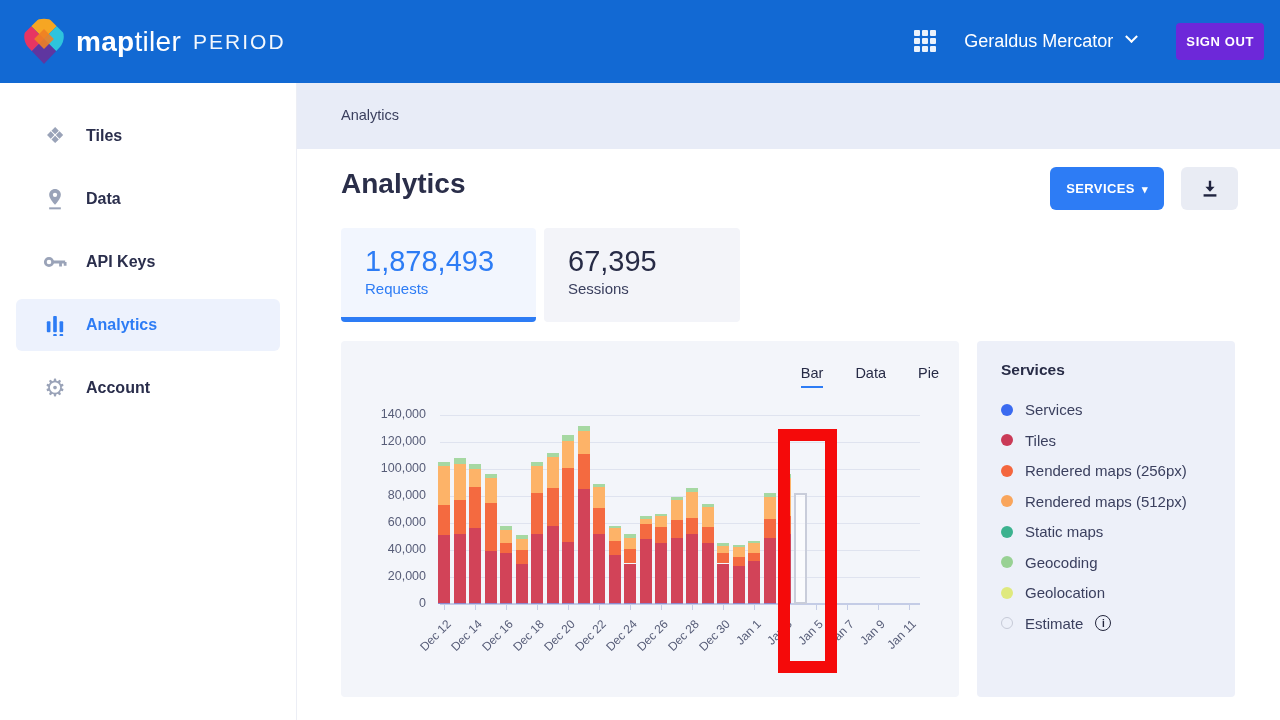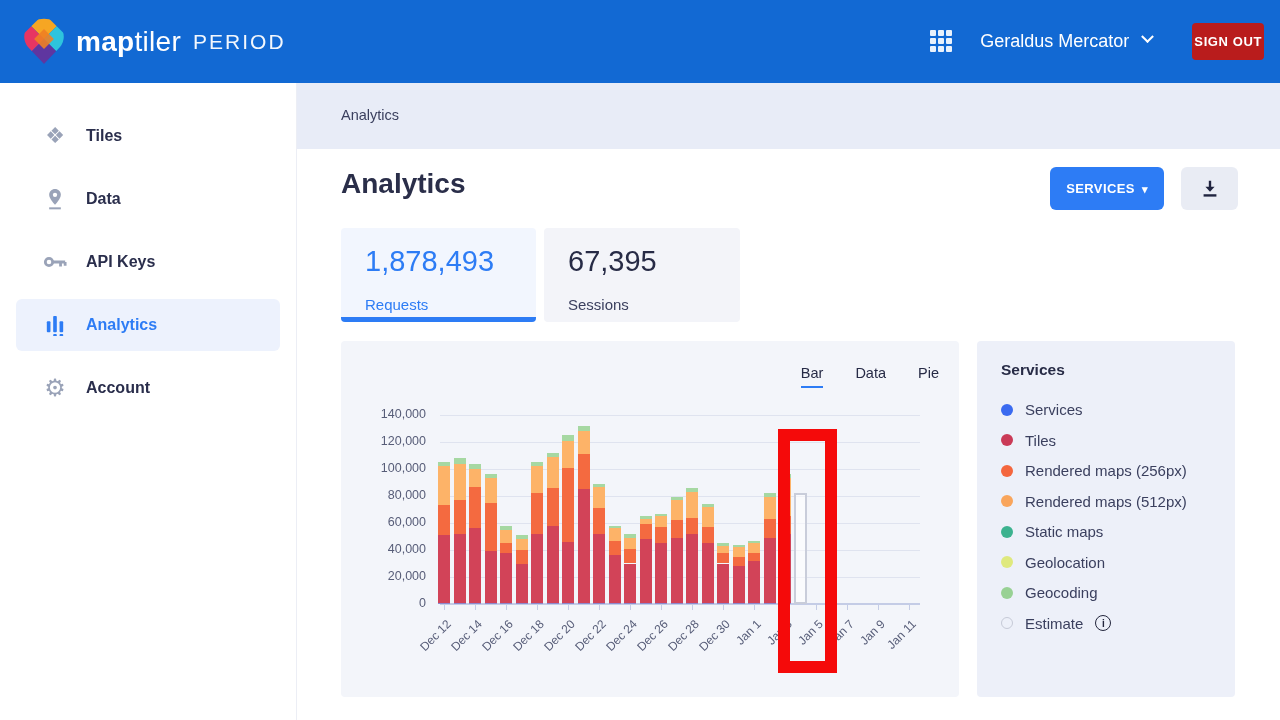--- a/index.html
+++ b/index.html
@@ -11,21 +11,21 @@
   .brand { display:flex; align-items:center; margin-left:22px; }
   .brand-text { margin-left:10px; color:#ffffff; font-size:28px; letter-spacing:.3px; }
   .brand-text .bold { font-weight:bold; }
   .brand-text .light { font-weight:normal; }
   .brand-cloud { margin-left:12px; color:rgba(255,255,255,.95); font-size:21px; font-weight:normal; letter-spacing:2px; }
   .header-right { position:absolute; right:16px; top:0; height:83px; display:flex; align-items:center; }
   .apps-grid { width:24px; height:24px; display:grid; grid-template-columns:repeat(3,6px); grid-template-rows:repeat(3,6px); gap:2px; cursor:pointer; margin-right:26px; }
   .apps-grid span { background:#eaf2fc; border-radius:1px; }
   .user-menu { display:flex; align-items:center; color:#ffffff; font-size:18px; cursor:pointer; margin-right:40px; }
   .chev { width:9px; height:9px; border-right:2px solid #fff; border-bottom:2px solid #fff; transform:rotate(45deg) translate(-2px,-2px); margin-left:14px; margin-top:-4px; }
-  .signout-btn { background:#b91c1c; color:#ffffff; font-size:13px; font-weight:bold; letter-spacing:.6px; border:none; border-radius:4px; padding:11px 2px; cursor:pointer; }
+  .signout-btn { background:#6d28d9; color:#ffffff; font-size:13px; font-weight:bold; letter-spacing:.6px; border:none; border-radius:4px; padding:11px 10px; cursor:pointer; }
 
   
   .sidebar { position:absolute; left:0; top:83px; width:297px; height:637px; background:#ffffff; border-right:1px solid #eceef5; padding-top:27px; }
   .side-item { display:flex; align-items:center; height:52px; margin:0 16px 11px 16px; border-radius:6px; cursor:pointer; }
   .side-item .ic { width:26px; display:flex; justify-content:center; align-items:center; margin-left:26px; color:#9aa3b8; }
   .side-item .lbl { margin-left:18px; font-size:16px; font-weight:bold; color:#2a2e4c; }
   .side-item.active { background:#edf2fd; }
   .side-item.active .lbl { color:#2d7cf5; }
   .glyph-icon { font-size:22px; line-height:1; color:#9aa3b8; }
 
@@ -37,21 +37,21 @@
   .page-title { position:absolute; left:341px; top:168px; font-size:28px; font-weight:bold; color:#2a2e49; }
   .btn-blue { position:absolute; top:167px; height:43px; background:#2d7cf5; border:none; border-radius:6px; color:#fff; font-family:"Liberation Sans",sans-serif; font-size:13px; font-weight:bold; letter-spacing:.4px; cursor:pointer; }
   .caret { font-size:11px; margin-left:7px; }
   .btn-period { left:802px; width:228px; }
   .btn-services { left:1050px; width:114px; }
   .btn-download { position:absolute; left:1181px; top:167px; width:57px; height:43px; background:#e9ecf4; border:none; border-radius:6px; cursor:pointer; display:flex; align-items:center; justify-content:center; }
 
   
   .stat-card { position:absolute; top:228px; height:94px; border-radius:4px; cursor:pointer; padding:17px 0 0 24px; }
   .stat-card .num { font-size:29px; }
-  .stat-card .cap { font-size:15px; margin-top:18px; }
+  .stat-card .cap { font-size:15px; margin-top:2px; }
   .stat-requests { left:341px; width:195px; background:#f2f6fe; }
   .stat-requests .num, .stat-requests .cap { color:#2d7cf5; }
   .stat-requests .sel-bar { position:absolute; left:0; bottom:0; width:100%; height:5px; background:#2d7cf5; border-radius:0 0 4px 4px; }
   .stat-sessions { left:544px; width:196px; background:#f3f4f9; }
   .stat-sessions .num { color:#272b46; }
   .stat-sessions .cap { color:#3a3f5e; }
 
   
   .chart-card { position:absolute; left:341px; top:341px; width:618px; height:356px; background:#f3f5fa; border-radius:4px; }
   .chart-tabs { position:absolute; right:20px; top:24px; display:flex; gap:32px; }
@@ -387,26 +387,26 @@
         </div>
         <div class="legend-item">
           <span class="legend-dot" style="background: rgb(249, 165, 92);"></span>
           <span class="legend-lbl">Rendered maps (512px)</span>
         </div>
         <div class="legend-item">
           <span class="legend-dot" style="background: rgb(60, 178, 143);"></span>
           <span class="legend-lbl">Static maps</span>
         </div>
         <div class="legend-item">
+          <span class="legend-dot" style="background: rgb(152, 209, 148);"></span>
+          <span class="legend-lbl">Geocoding</span>
+        </div>
+        <div class="legend-item">
           <span class="legend-dot" style="background: rgb(223, 233, 126);"></span>
           <span class="legend-lbl">Geolocation</span>
-        </div>
-        <div class="legend-item">
-          <span class="legend-dot" style="background: rgb(152, 209, 148);"></span>
-          <span class="legend-lbl">Geocoding</span>
         </div>
         <div class="legend-item">
           <span class="legend-dot" style="border: 1.5px solid rgb(198, 202, 215); background: transparent;"></span>
           <span class="legend-lbl">Estimate</span>
           <span class="info-icon">i</span>
         </div>
       </div>
   </div>
 
   <div class="annotation-rect" id="annotation-rect" style="left: 778px; top: 429px; width: 59px; height: 244px; border-width: 12px; border-color: rgb(245, 10, 10);"></div>

